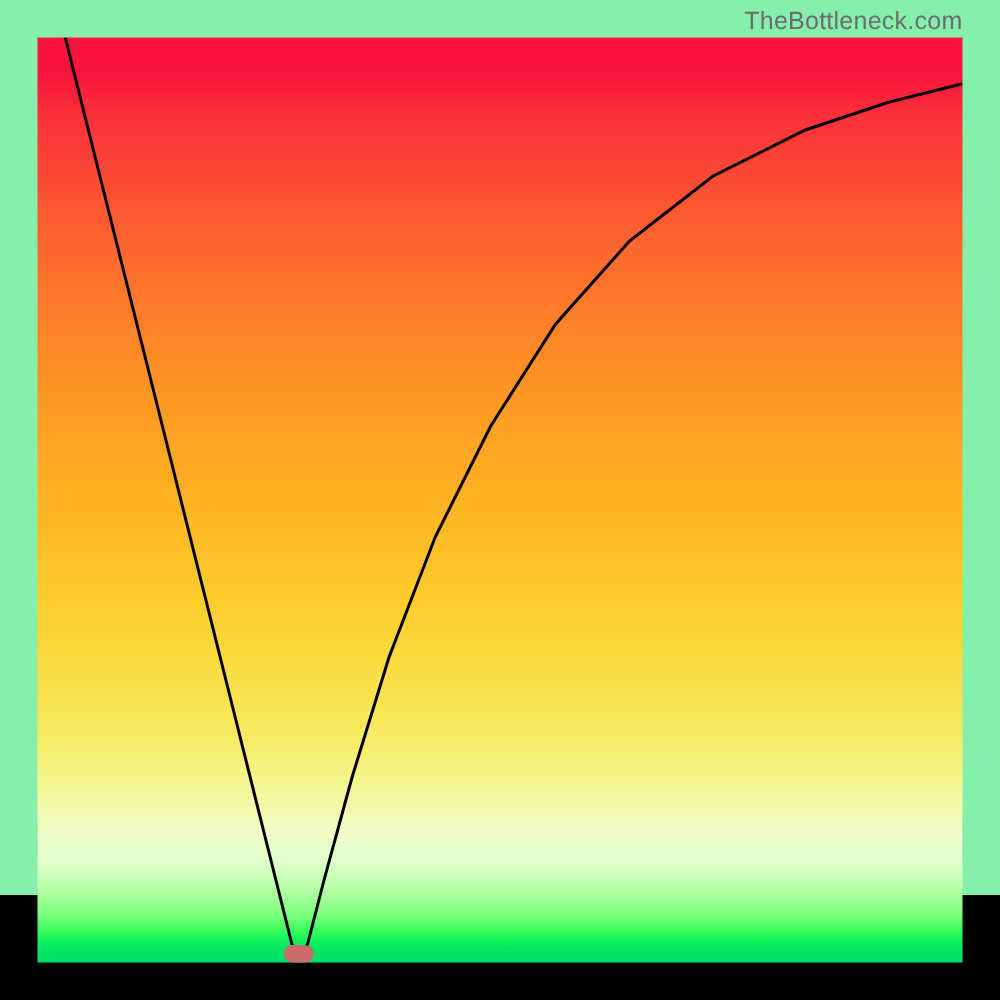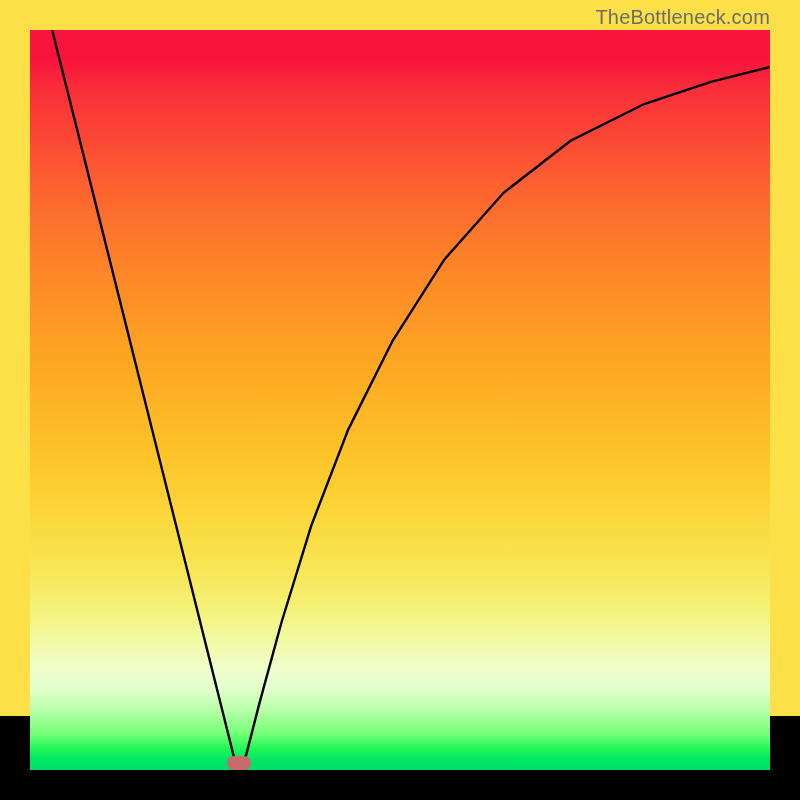--- a/index.html
+++ b/index.html
@@ -7,21 +7,21 @@
     padding: 0;
     width: 800px;
     height: 800px;
     overflow: hidden;
     background: #000;
   }
   .wrapper {
     position: relative;
     width: 800px;
     height: 716px;
-    background: #fde047;
+    background: #86efac;
   }
   .plot-area {
     position: absolute;
     left: 30px;
     top: 30px;
     width: 740px;
     height: 740px;
   }
   .gradient-bg {
     position: absolute;

